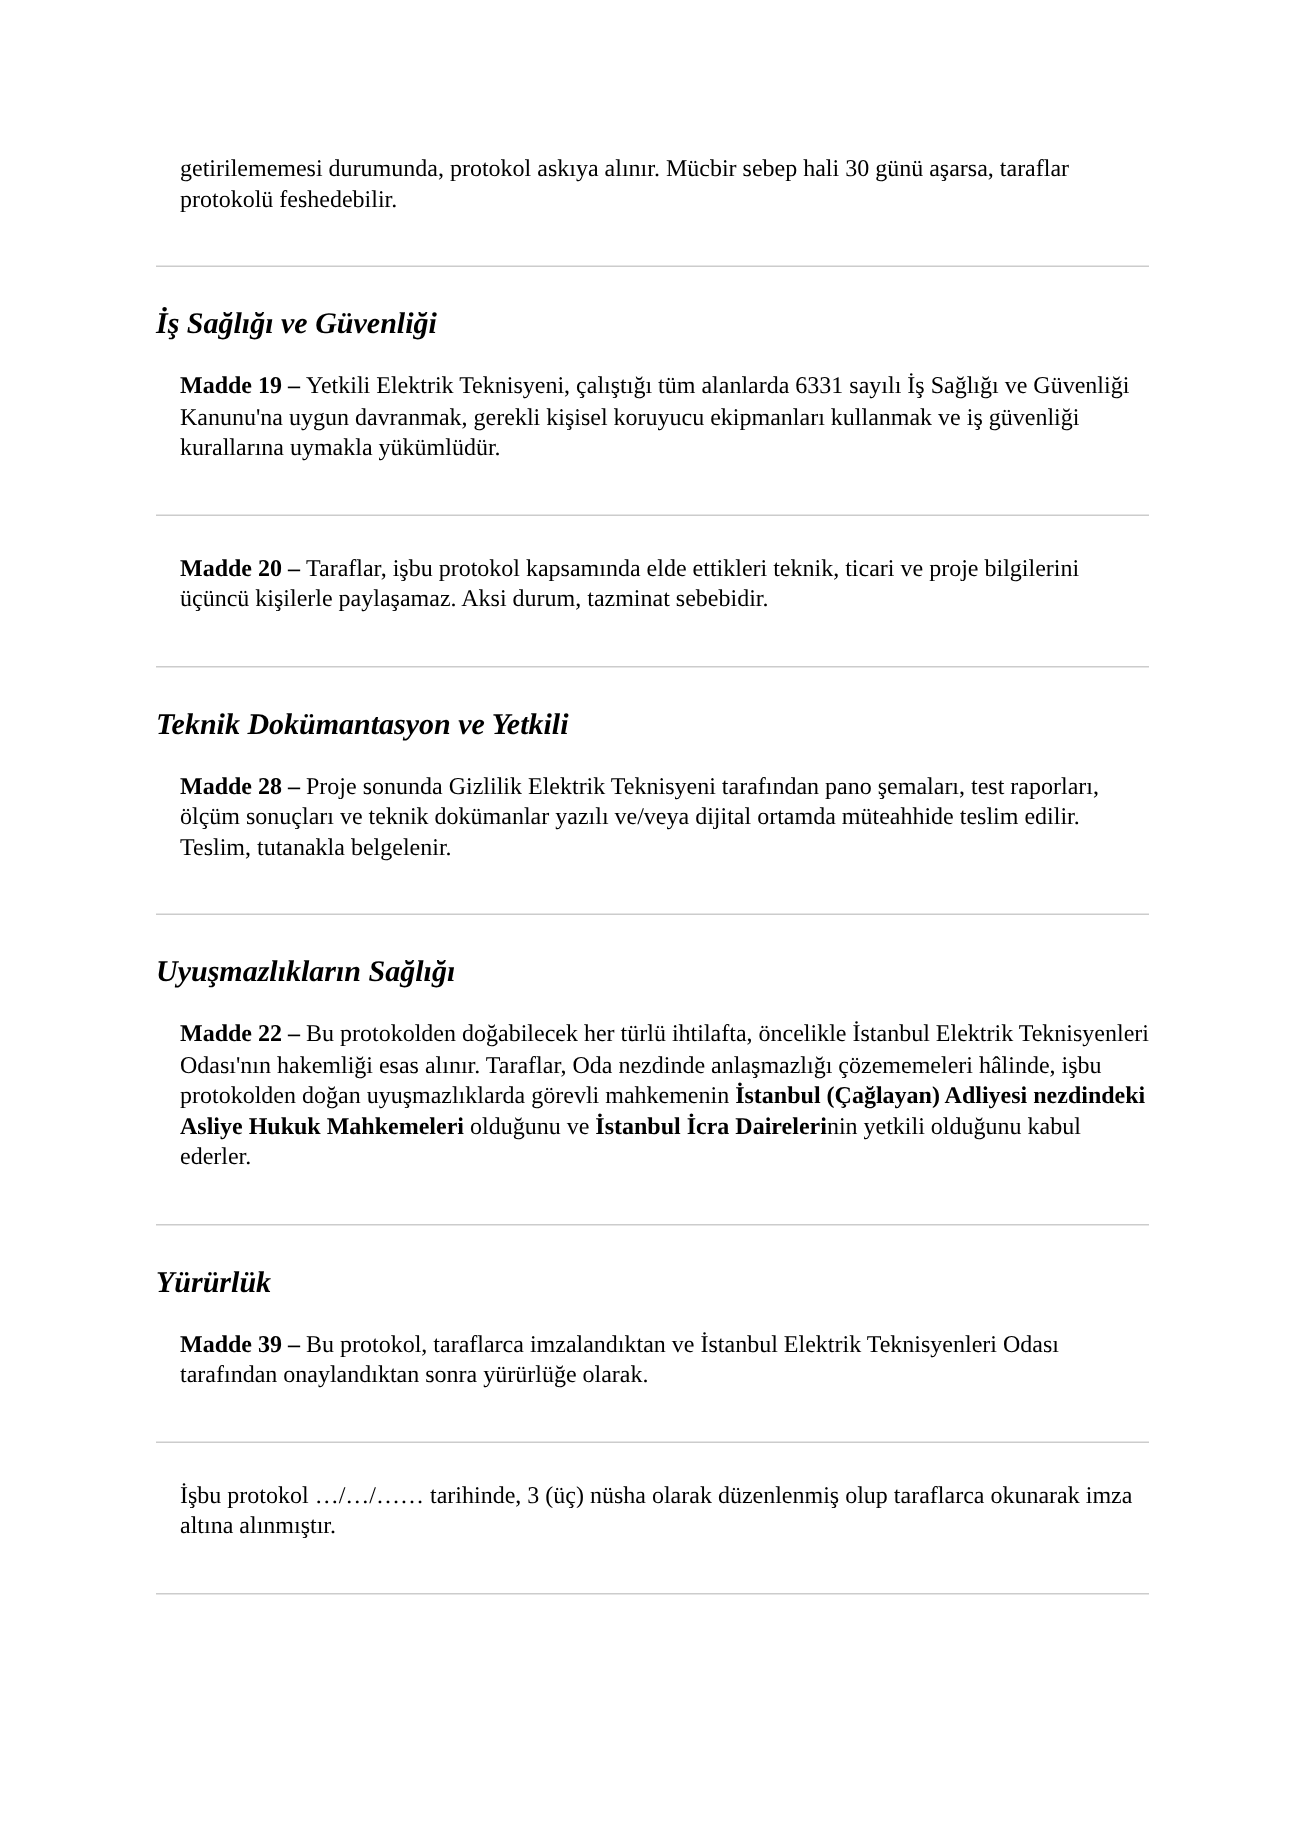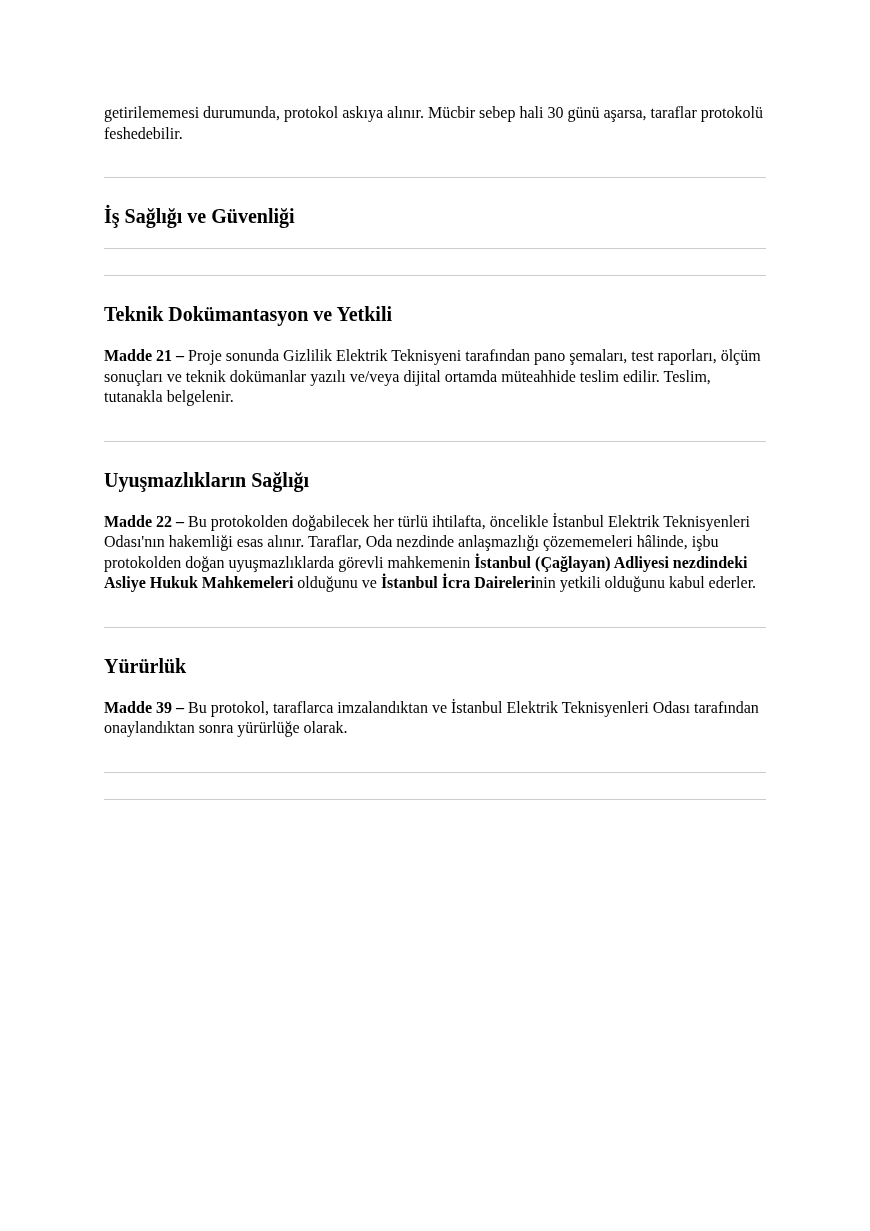--- a/index.html
+++ b/index.html
@@ -14,31 +14,32 @@
     color: var(--text-color, #000000);
   }
   .document {
     box-sizing: border-box;
     width: 870px;
     padding: 103px 104px 124px 104px;
   }
   .body-text {
     font-size: 16px;
     line-height: 20.5px;
-    margin: 0 0 33px 0;
+    margin: 0 0 33px 16px;
     text-align: left;
   }
   .body-text strong {
     font-weight: bold;
   }
   h3.section-heading {
     font-size: 20px;
     line-height: 24px;
     font-weight: bold;
     margin: 10px 0 20px 0;
+    font-style: italic;
   }
   hr.divider {
     border: none;
     border-top: 1px solid var(--divider-color, #cccccc);
     height: 0;
     margin: 0 0 26px 0;
   }
   section {
     margin: 0;
     padding: 0;
@@ -48,46 +49,49 @@
 <body style="background: rgb(255, 255, 255);">
 
 <div class="document">
 
   <p class="body-text">getirilememesi durumunda, protokol askıya alınır. Mücbir sebep hali 30 günü aşarsa, taraflar protokolü feshedebilir.</p>
 
   <hr class="divider">
 
   <section>
     <h3 class="section-heading">İş Sağlığı ve Güvenliği</h3>
+    <p class="body-text"><strong>Madde 19 – </strong><span>Yetkili Elektrik Teknisyeni, çalıştığı tüm alanlarda 6331 sayılı İş Sağlığı ve Güvenliği Kanunu'na uygun davranmak, gerekli kişisel koruyucu ekipmanları kullanmak ve iş güvenliği kurallarına uymakla yükümlüdür.</span></p>
   </section>
 
   <hr class="divider">
 
   <section>
+    <p class="body-text"><strong>Madde 20 – </strong><span>Taraflar, işbu protokol kapsamında elde ettikleri teknik, ticari ve proje bilgilerini üçüncü kişilerle paylaşamaz. Aksi durum, tazminat sebebidir.</span></p>
   </section>
 
   <hr class="divider">
 
   <section>
     <h3 class="section-heading">Teknik Dokümantasyon ve Yetkili</h3>
-    <p class="body-text"><strong>Madde 21 – </strong><span>Proje sonunda Gizlilik Elektrik Teknisyeni tarafından pano şemaları, test raporları, ölçüm sonuçları ve teknik dokümanlar yazılı ve/veya dijital ortamda müteahhide teslim edilir. Teslim, tutanakla belgelenir.</span></p>
+    <p class="body-text"><strong>Madde 28 – </strong><span>Proje sonunda Gizlilik Elektrik Teknisyeni tarafından pano şemaları, test raporları, ölçüm sonuçları ve teknik dokümanlar yazılı ve/veya dijital ortamda müteahhide teslim edilir. Teslim, tutanakla belgelenir.</span></p>
   </section>
 
   <hr class="divider">
 
   <section>
     <h3 class="section-heading">Uyuşmazlıkların Sağlığı</h3>
     <p class="body-text"><strong>Madde 22 – </strong><span>Bu protokolden doğabilecek her türlü ihtilafta, öncelikle İstanbul Elektrik Teknisyenleri Odası'nın hakemliği esas alınır. Taraflar, Oda nezdinde anlaşmazlığı çözememeleri hâlinde, işbu protokolden doğan uyuşmazlıklarda görevli mahkemenin </span><strong>İstanbul (Çağlayan) Adliyesi nezdindeki Asliye Hukuk Mahkemeleri</strong><span> olduğunu ve </span><strong>İstanbul İcra Daireleri</strong><span>nin yetkili olduğunu kabul ederler.</span></p>
   </section>
 
   <hr class="divider">
 
   <section>
     <h3 class="section-heading">Yürürlük</h3>
     <p class="body-text"><strong>Madde 39 – </strong><span>Bu protokol, taraflarca imzalandıktan ve İstanbul Elektrik Teknisyenleri Odası tarafından onaylandıktan sonra yürürlüğe olarak.</span></p>
   </section>
 
   <hr class="divider">
 
+  <p class="body-text">İşbu protokol …/…/…… tarihinde, 3 (üç) nüsha olarak düzenlenmiş olup taraflarca okunarak imza altına alınmıştır.</p>
 
   <hr class="divider">
 
 </div>
 
 </body></html>

